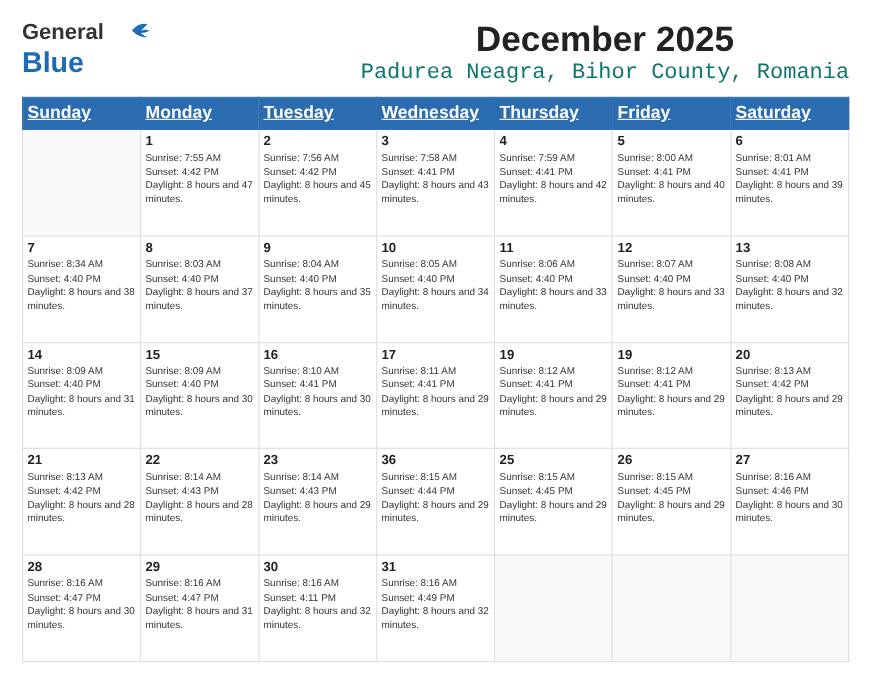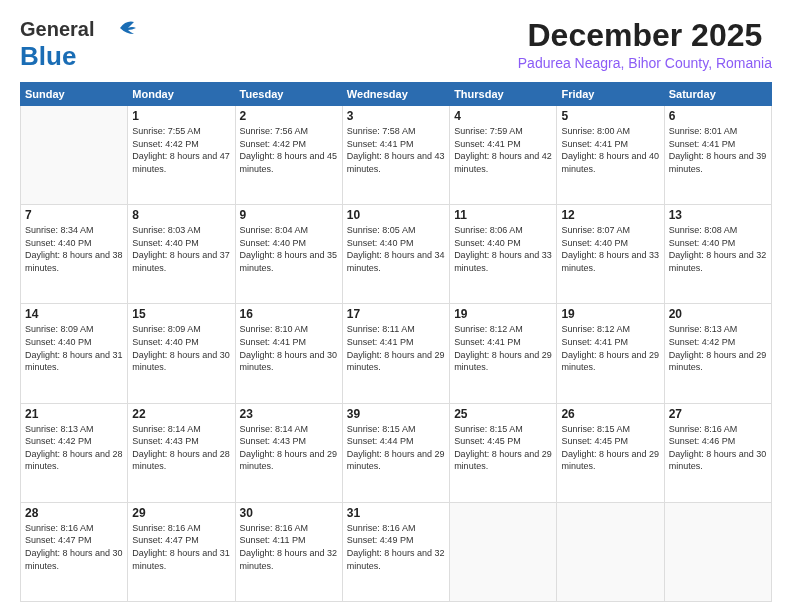--- a/index.html
+++ b/index.html
@@ -26,39 +26,41 @@
     .title-section {
       text-align: center;
     }
     .month-title {
       font-size: 32px;
       font-weight: bold;
       color: #222;
       line-height: 1.1;
     }
     .location {
-      font-size: 14px;
-      color: #8b5cf6;
+      font-size: 20px;
+      color: #0f766e;
       margin-top: 2px;
+      font-family: Liberation Mono, monospace;
     }
     .calendar {
       flex: 1;
       border: 1px solid #ccc;
       border-collapse: collapse;
       width: 100%;
       table-layout: fixed;
     }
     .calendar th {
       background: #2b6cb0;
       color: #fff;
-      font-size: 11px;
+      font-size: 16px;
       font-weight: bold;
       padding: 5px 4px;
       text-align: left;
       border: 1px solid #2b6cb0;
+      text-decoration: underline;
     }
     .calendar td {
       vertical-align: top;
       border: 1px solid #ddd;
       padding: 3px 4px;
       font-size: 9.5px;
       color: #333;
       height: 82px;
       width: calc(100% / 7);
     }
@@ -307,21 +309,21 @@
           </td>
           <td>
             <span class="day-number">23</span>
             <div class="day-info">
               <div>Sunrise: 8:14 AM</div>
               <div>Sunset: 4:43 PM</div>
               <div>Daylight: 8 hours and 29 minutes.</div>
             </div>
           </td>
           <td>
-            <span class="day-number">39</span>
+            <span class="day-number">36</span>
             <div class="day-info">
               <div>Sunrise: 8:15 AM</div>
               <div>Sunset: 4:44 PM</div>
               <div>Daylight: 8 hours and 29 minutes.</div>
             </div>
           </td>
           <td>
             <span class="day-number">25</span>
             <div class="day-info">
               <div>Sunrise: 8:15 AM</div>

